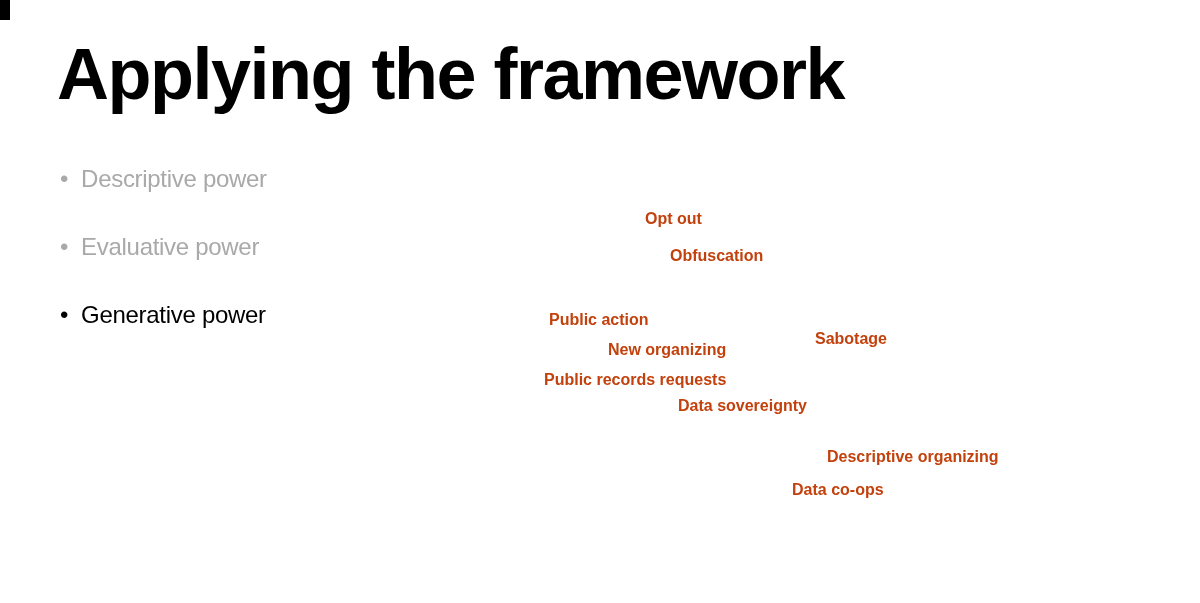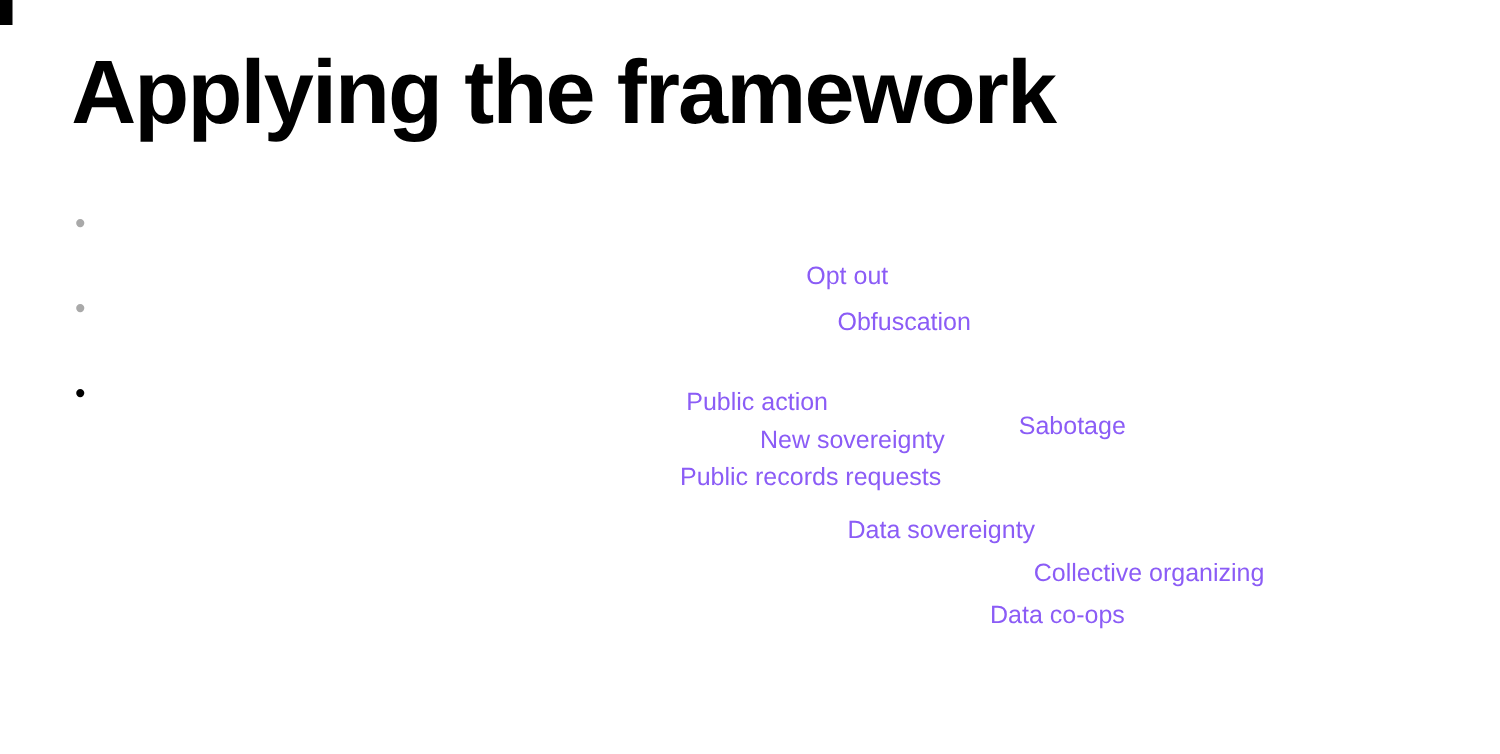--- a/index.html
+++ b/index.html
@@ -47,62 +47,65 @@
     letter-spacing: -0.3px;
   }
   .bullet-item.inactive { color: #a9a9a9; }
   .bullet-item.active   { color: #000000; }
   .bullet-item .dot { font-size: 24px; }
   .bullet-pos-0 { top: 167px; }
   .bullet-pos-1 { top: 235px; }
   .bullet-pos-2 { top: 303px; }
   .tactic {
     position: absolute;
-    font-size: 20px;
-    font-weight: 400;
+    font-size: 16px;
+    font-weight: 700;
     line-height: 1;
-    color: #8b5cf6;
+    color: #c2410c;
     white-space: nowrap;
   }
   .t-opt-out                 { left: 645px; top: 211px; }
   .t-obfuscation             { left: 670px; top: 248px; }
   .t-class-action            { left: 549px; top: 312px; }
   .t-sabotage                { left: 815px; top: 312px; margin-top: 19px; }
   .t-new-legislation         { left: 608px; top: 342px; }
   .t-public-records-requests { left: 502px; top: 372px; margin-left: 42px; }
-  .t-data-sovereignty        { left: 678px; top: 414px; }
+  .t-data-sovereignty        { left: 678px; top: 398px; }
   .t-collective-organizing   { left: 827px; top: 449px; }
   .t-data-co-ops             { left: 792px; top: 482px; }
 </style>
 </head>
 <body>
 
 <div class="slide">
 
   <div class="corner-artifact"></div>
 
   <h1 class="slide-title">Applying the framework</h1>
 
   <ul class="bullet-list">
     <li class="bullet-item inactive bullet-pos-0">
       <span class="dot">•</span>
+      <span>Descriptive power</span>
     </li>
     <li class="bullet-item inactive bullet-pos-1">
       <span class="dot">•</span>
+      <span>Evaluative power</span>
     </li>
     <li class="bullet-item active bullet-pos-2">
       <span class="dot">•</span>
+      <span>Generative power</span>
     </li>
   </ul>
 
   <div>
     <div class="tactic t-opt-out">Opt out</div>
     <div class="tactic t-obfuscation">Obfuscation</div>
     <div class="tactic t-class-action">Public action</div>
     <div class="tactic t-sabotage">Sabotage</div>
-    <div class="tactic t-new-legislation">New sovereignty</div>
+    <div class="tactic t-new-legislation">New organizing</div>
     <div class="tactic t-public-records-requests">Public records requests</div>
     <div class="tactic t-data-sovereignty">Data sovereignty</div>
-    <div class="tactic t-collective-organizing">Collective organizing</div>
+    <div class="tactic t-collective-organizing">Descriptive organizing</div>
     <div class="tactic t-data-co-ops">Data co-ops</div>
   </div>
 
 </div>
 
 </body></html>

